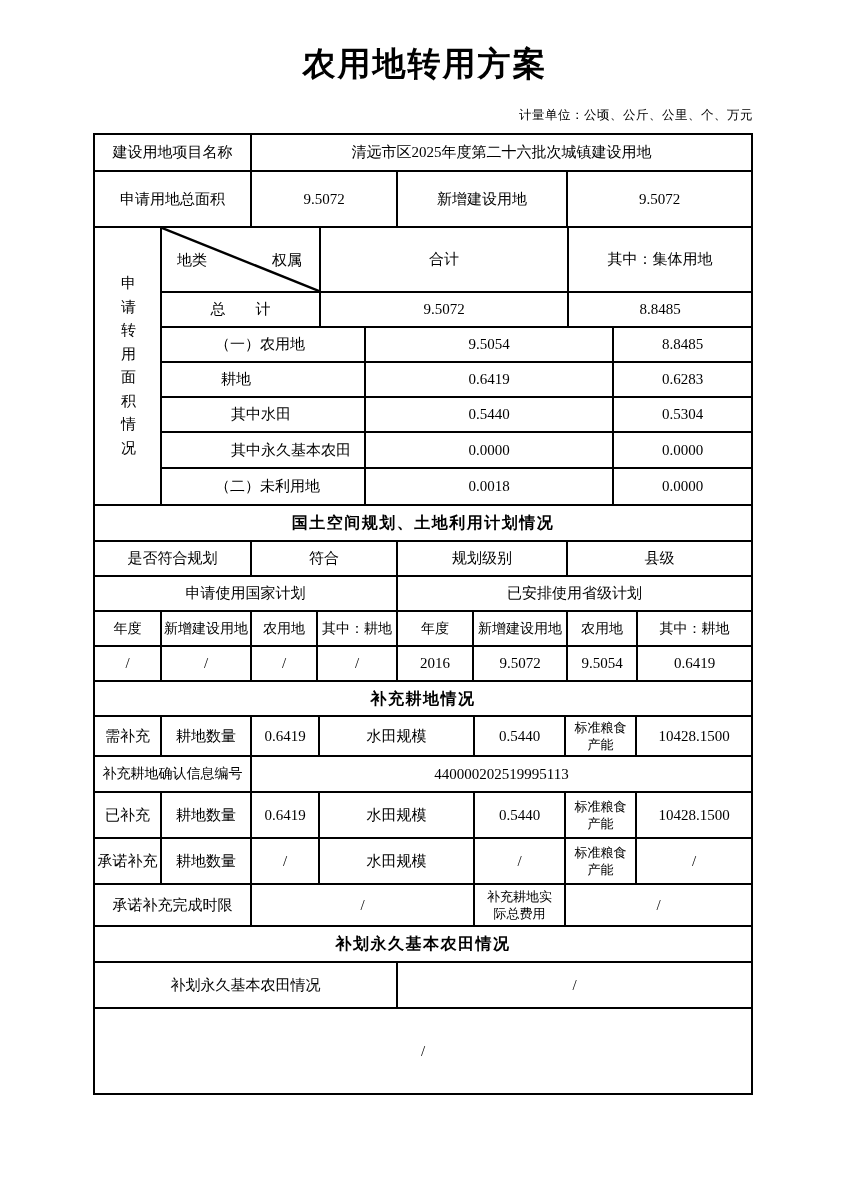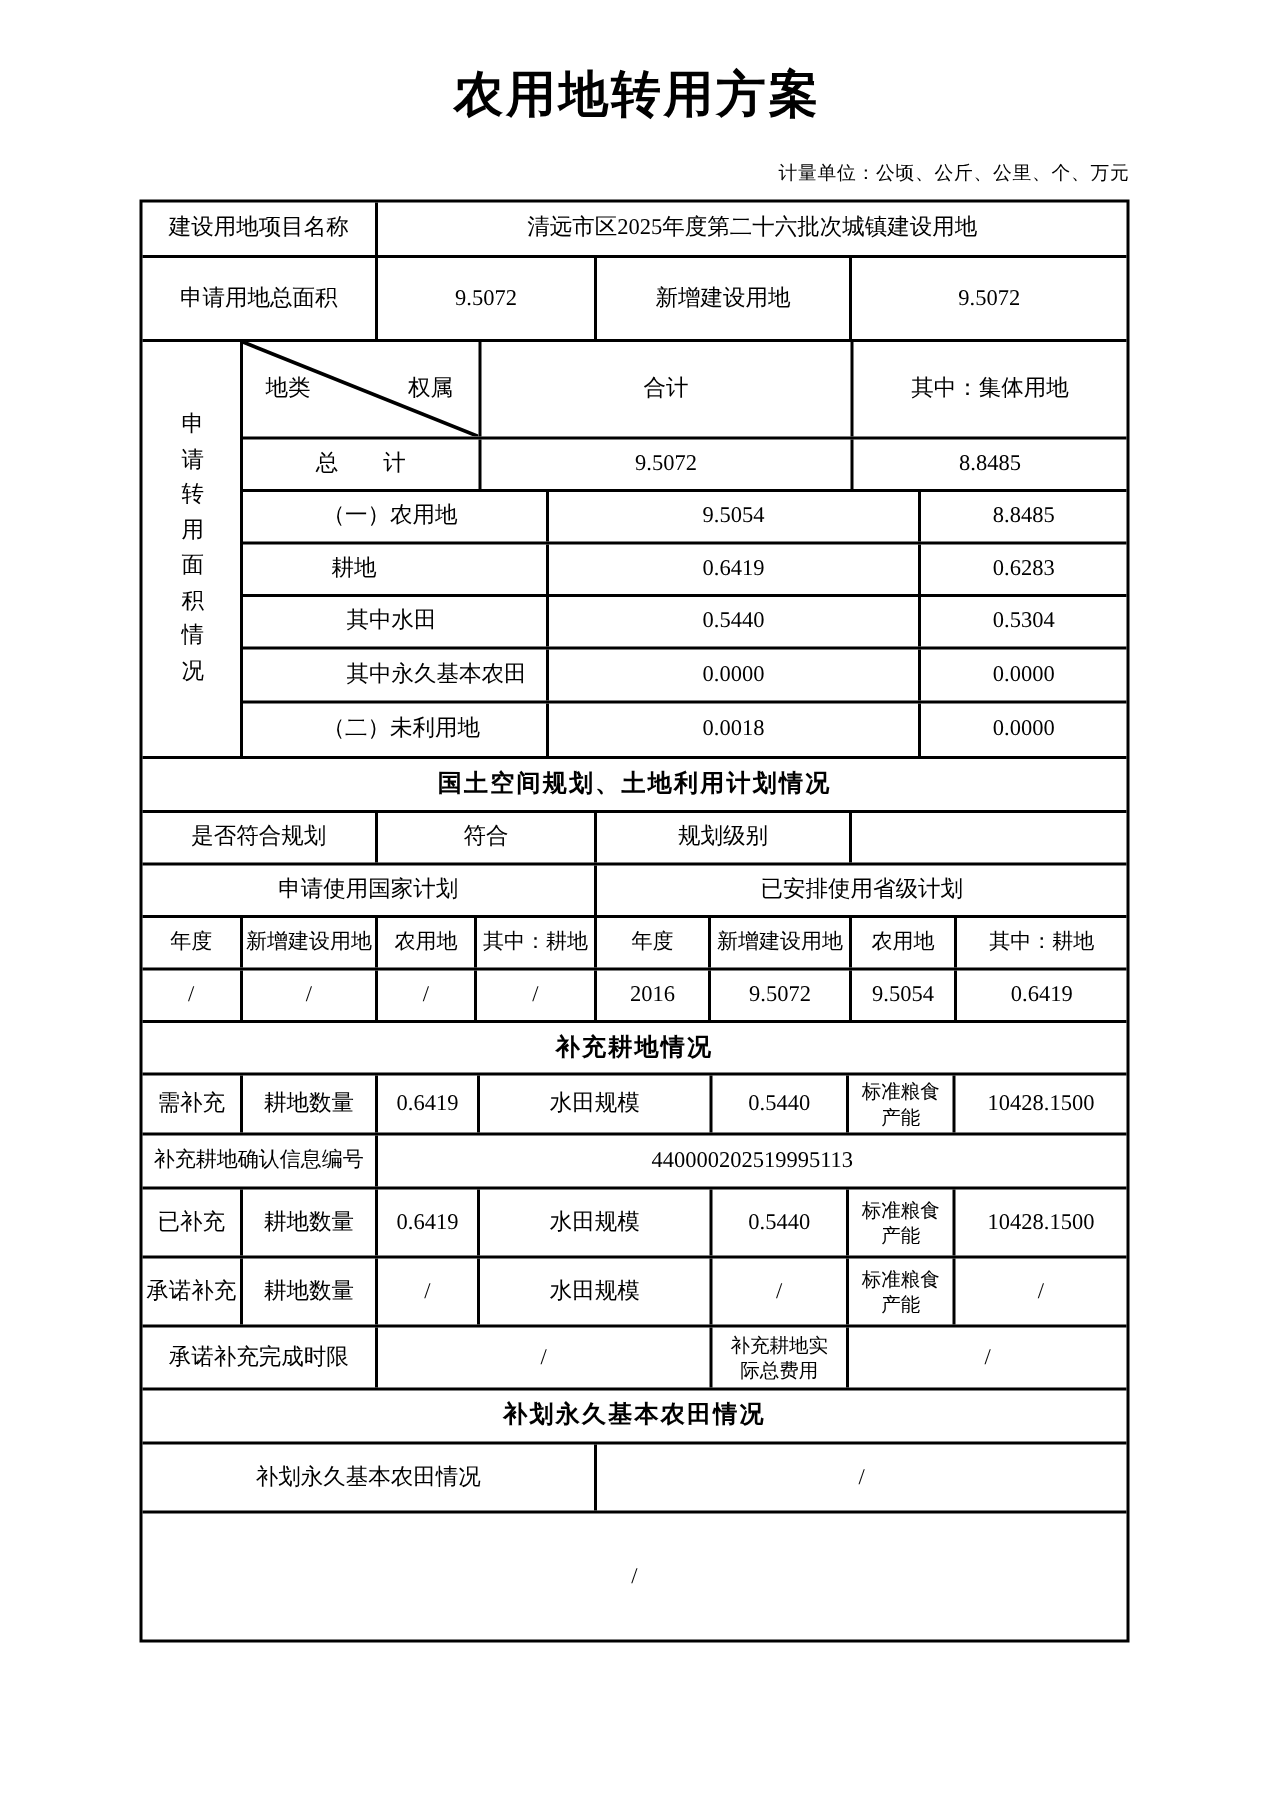--- a/index.html
+++ b/index.html
@@ -127,20 +127,21 @@
       </div>
     </div>
 
     <div class="row h36">
       <div class="c endc sec-h">国土空间规划、土地利用计划情况</div>
     </div>
     <div class="row h35">
       <div class="c w157">是否符合规划</div>
       <div class="c w146">符合</div>
       <div class="c w170">规划级别</div>
+      <div class="c endc">县级</div>
     </div>
     <div class="row h35">
       <div class="c w303">申请使用国家计划</div>
       <div class="c endc">已安排使用省级计划</div>
     </div>
     <div class="row h35">
       <div class="c w67 hdr14">年度</div>
       <div class="c w90 hdr14">新增建设用地</div>
       <div class="c w66 hdr14">农用地</div>
       <div class="c w80 hdr14">其中：耕地</div>

